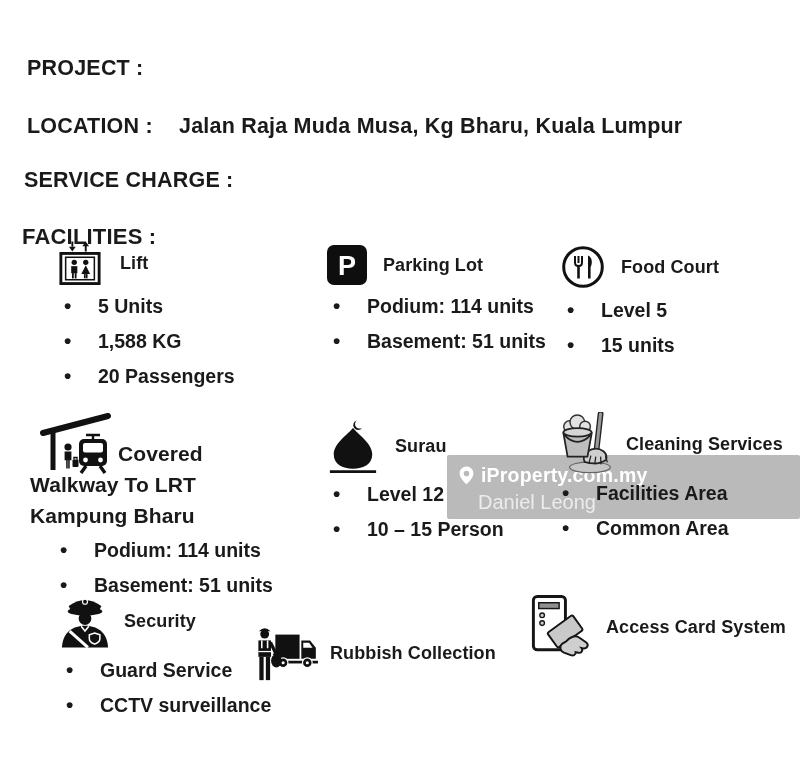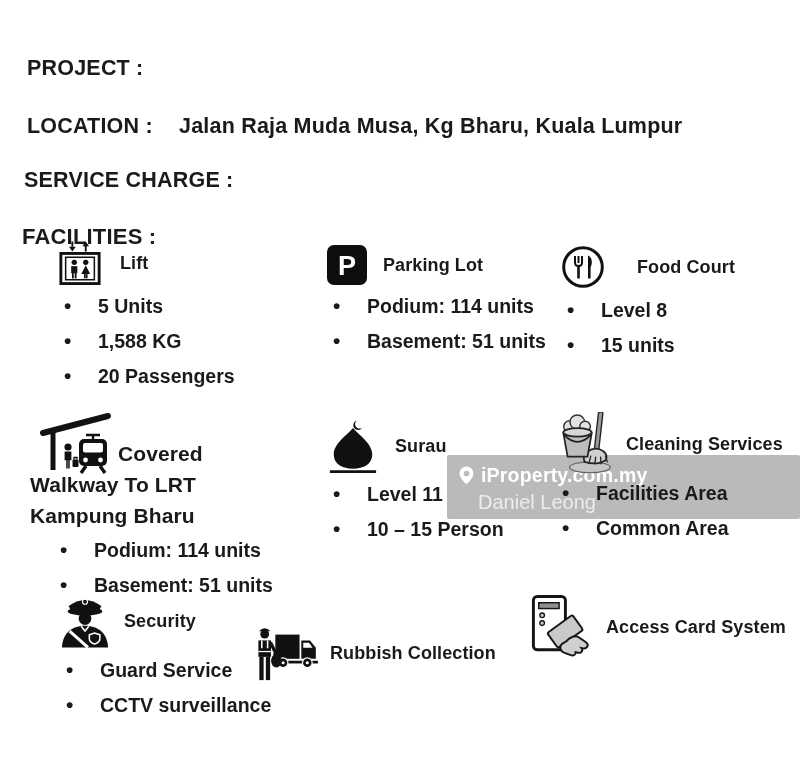--- a/index.html
+++ b/index.html
@@ -22,21 +22,21 @@
   .cell-title { font-size:18px; font-weight:800; white-space:nowrap; letter-spacing:.1px; }
   .cell-items { list-style:none; margin:10px 0 0 0; padding:0; }
   .cell-items li { position:relative; padding-left:40px; font-size:19.5px; font-weight:700; line-height:23px; margin-bottom:12px; white-space:nowrap; }
   .cell-items li::before { content:"•"; position:absolute; left:6px; top:-1px; font-size:21px; }
 
   .cell-lift     { left:58px;  top:241px; width:230px; }
   .cell-lift .cell-title { margin-left:18px; }
   .cell-parking  { left:327px; top:245px; width:240px; }
   .cell-parking .cell-title { margin-left:16px; }
   .cell-food     { left:561px; top:245px; width:240px; }
-  .cell-food .cell-title { margin-left:32px; }
+  .cell-food .cell-title { margin-left:16px; }
 
   .cell-walkway  { left:30px;  top:412px; width:266px; }
   .cell-walkway .icon { position:absolute; left:10px; top:0; }
   .walk-title { margin-top:26px; text-indent:88px; font-size:21px; font-weight:800; line-height:31px; letter-spacing:.1px; }
   .cell-walkway .cell-items { margin-top:8px; }
   .cell-walkway .cell-items li { padding-left:64px; }
   .cell-walkway .cell-items li::before { left:30px; }
 
   .cell-surau    { left:327px; top:419px; width:235px; }
   .cell-surau .cell-title { margin-left:16px; }
@@ -144,21 +144,21 @@
             <path d="M14,11 v7 M17.5,11 v7 M21,11 v7" stroke-width="2"></path>
             <path d="M14,17.5 q0,3.5 3.5,3.5 q3.5,0 3.5,-3.5" stroke-width="2"></path>
             <path d="M17.5,20.5 V33.5" stroke-width="2.6"></path>
           </g>
           <path d="M27,10.5 C31.2,12 31.8,18.2 29.6,22.2 L29.6,33.5 h-2.6 V10.5 Z" fill="#111"></path>
         </svg>
       </span>
       <span class="cell-title">Food Court</span>
     </div>
     <ul class="cell-items">
-      <li><span>Level 8</span></li>
+      <li><span>Level 5</span></li>
       <li><span>15 units</span></li>
     </ul>
   </div>
 
   <div class="cell cell-walkway">
     <span class="icon">
       <svg width="72" height="62" viewBox="0 0 72 62">
         <path d="M3,21 L68,4" stroke="#111" stroke-width="6" stroke-linecap="round"></path>
         <path d="M13,17 V58" stroke="#111" stroke-width="5"></path>
         <g fill="#111">
@@ -187,21 +187,21 @@
       <span class="icon">
         <svg width="52" height="54" viewBox="0 0 54 56">
           <path d="M31,1.5 a5,5 0 1,0 5.5,7.5 a4.3,4.3 0 1,1 -5.5,-7.5 z" fill="#111"></path>
           <path d="M27,9 C23,15 7,25 7,36.5 C7,47 16,51.5 27,51.5 C38,51.5 47,47 47,36.5 C47,25 31,15 27,9 Z" fill="#111"></path>
           <path d="M3,55 H51" stroke="#111" stroke-width="3.4"></path>
         </svg>
       </span>
       <span class="cell-title">Surau</span>
     </div>
     <ul class="cell-items">
-      <li><span>Level 11</span></li>
+      <li><span>Level 12</span></li>
       <li><span>10 – 15 Person</span></li>
     </ul>
   </div>
 
   <div class="cell cell-cleaning">
     <div class="cell-head">
       <span class="icon">
         <svg width="62" height="64" viewBox="0 0 62 66">
           <ellipse cx="34" cy="57" rx="21" ry="5.5" fill="#c6c6c6" stroke="#666" stroke-width="1.3"></ellipse>
           <path d="M45,2 L40.5,42" stroke="#222" stroke-width="6" stroke-linecap="round"></path>

